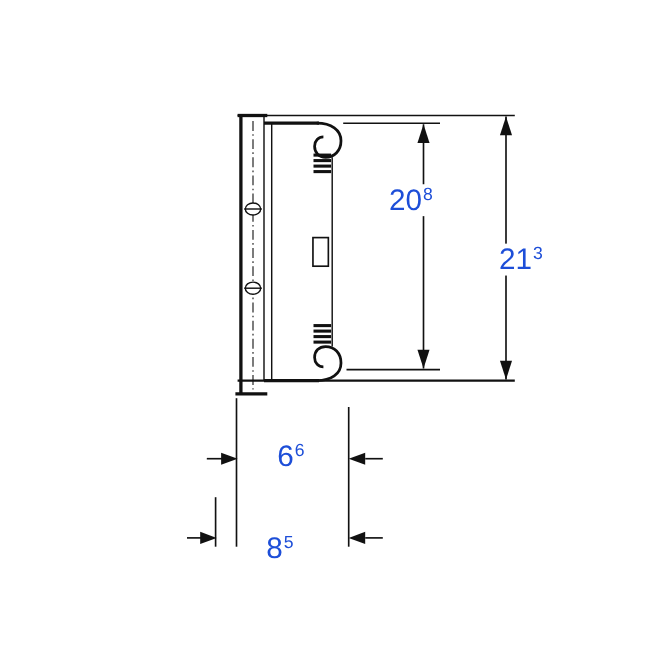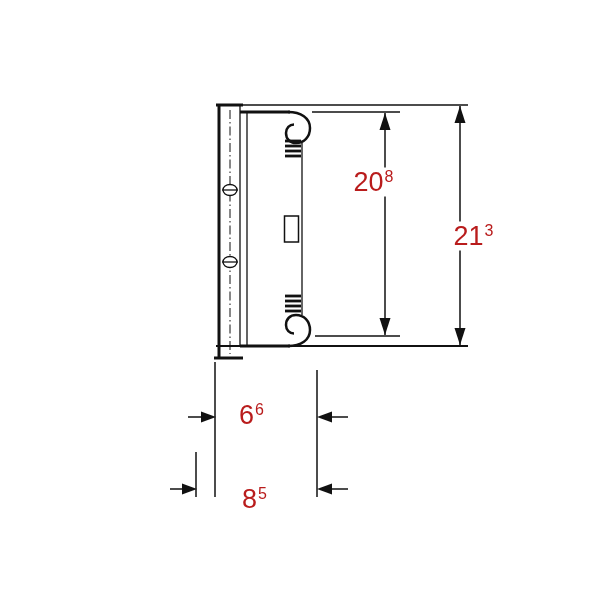--- a/index.html
+++ b/index.html
@@ -9,21 +9,21 @@
     background:#fff;
     overflow:hidden;
     font-family:"Liberation Sans", sans-serif;
   }
   .drawing-svg{position:absolute;left:0;top:0;}
   .dim-label{
     position:absolute;
     transform:translate(-50%,-50%);
     font-size:27px;
     line-height:1;
-    color:#b91c1c;
+    color:#1d4ed8;
     background:#fff;
     padding:1px 4px;
     white-space:nowrap;
   }
   .dim-label .sup{
     font-size:16px;
     position:relative;
     top:-9px;
     left:1px;
   }
@@ -114,21 +114,21 @@
   </svg>
 
   <div class="dim-label" style="left:373px;top:182px;">
     <span>20</span><span class="sup">8</span>
   </div>
 
   <div class="dim-label" style="left:441px;top:236px;margin-left:32px;">
     <span>21</span><span class="sup">3</span>
   </div>
 
-  <div class="dim-label" style="left:251px;top:415px;text-align:right;">
+  <div class="dim-label" style="left:264px;top:415px;text-align:right;">
     <span>6</span><span class="sup">6</span>
   </div>
 
   <div class="dim-label" style="left:254px;top:499px;text-align:right;">
     <span>8</span><span class="sup">5</span>
   </div>
 
 </div>
 
 </body></html>

